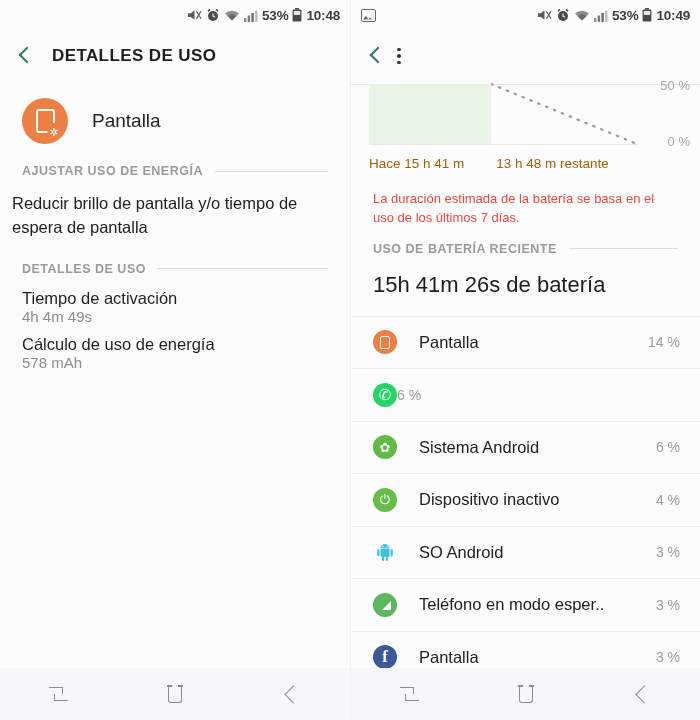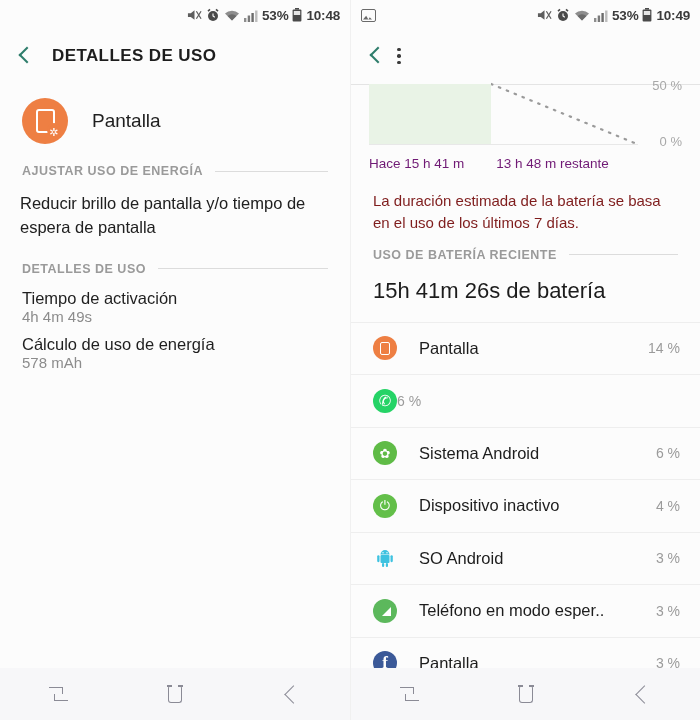--- a/index.html
+++ b/index.html
@@ -52,44 +52,44 @@
   .disp-glyph:after{ content:""; position:absolute; right:-6px; bottom:-4px; width:10px; height:10px;
       border-radius:50%; background:#ee7f43; box-shadow:0 0 0 2px #ee7f43; }
   .disp-glyph:before{ content:"✲"; position:absolute; right:-6px; bottom:-7px; font-size:11px;
       color:#ffffff; line-height:1; z-index:2; }
   .app-head-name { font-size:19px; color:#1f1f1f; margin-left:24px; }
 
   .section-head { display:flex; align-items:center; padding:0 22px; }
   .section-head .lbl { font-size:12.5px; font-weight:bold; color:#9a9a9a; letter-spacing:0.5px; white-space:nowrap; }
   .section-head .rule { flex:1; height:1px; background:#dcdcdc; margin-left:12px; }
 
-  .para { font-size:16.5px; color:#202020; line-height:1.45; padding:14px 22px 6px 20px; }
+  .para { font-size:16.5px; color:#202020; line-height:1.45; padding:14px 22px 6px 12px; }
 
   .kv { display:flex; align-items:baseline; padding:5px 22px;flex-direction:column; }
   .kv .k { font-size:16.5px; color:#1f1f1f; flex:1; }
   .kv .v { font-size:15px; color:#8c8c8c; }
 
   
   .chart-wrap { position:relative; height:100px; margin-top:2px; }
   .chart-box { position:absolute; left:0; right:0; top:0; height:72px; }
   .chart-area {
     position:absolute; left:18px; top:0; width:122px; height:60px;
     background:#e9f3e6;
   }
   .chart-topline { position:absolute; left:0; right:0; top:0; height:1px; background:#e4e4e4; }
   .chart-baseline { position:absolute; left:18px; right:62px; top:60px; height:1px; background:#e8e8e8; }
   .chart-dots { position:absolute; left:140px; top:-2px; width:150px; height:64px; }
-  .chart-ylab { position:absolute; right:18px; font-size:13px; color:#a8a8a8; }
+  .chart-ylab { position:absolute; right:10px; font-size:13px; color:#a8a8a8; }
   .chart-ylab.top { top:-6px; }
   .chart-ylab.bot { top:50px; }
   .chart-xlabels { position:absolute; top:72px; left:18px; right:0; display:flex; }
-  .chart-xlabels span { font-size:13.5px; color:#701a75; }
+  .chart-xlabels span { font-size:13.5px; color:#a16207; }
   .chart-xlabels .x2 { margin-left:32px; }
 
-  .note { font-size:15px; color:#7f1d1d; line-height:1.45; padding:6px 22px 14px 22px; }
+  .note { font-size:13px; color:#ef4444; line-height:1.45; padding:6px 22px 14px 22px; }
 
   .big-stat { font-size:22px; color:#1c1c1c; padding:16px 22px 18px 22px; }
 
   
   .row { display:flex; align-items:center; height:52.5px; padding:0 20px 0 22px;
          border-top:1px solid #eeeeee; }
   .row .ricon { width:24px; height:24px; border-radius:50%; flex:none;
          display:flex; align-items:center; justify-content:center; position:relative; }
   .row .rname { font-size:16.5px; color:#1d1d1d; margin-left:22px; flex:1; white-space:nowrap; overflow:hidden; }
   .row .rpct { font-size:14px; color:#9b9b9b;text-align:center; }

